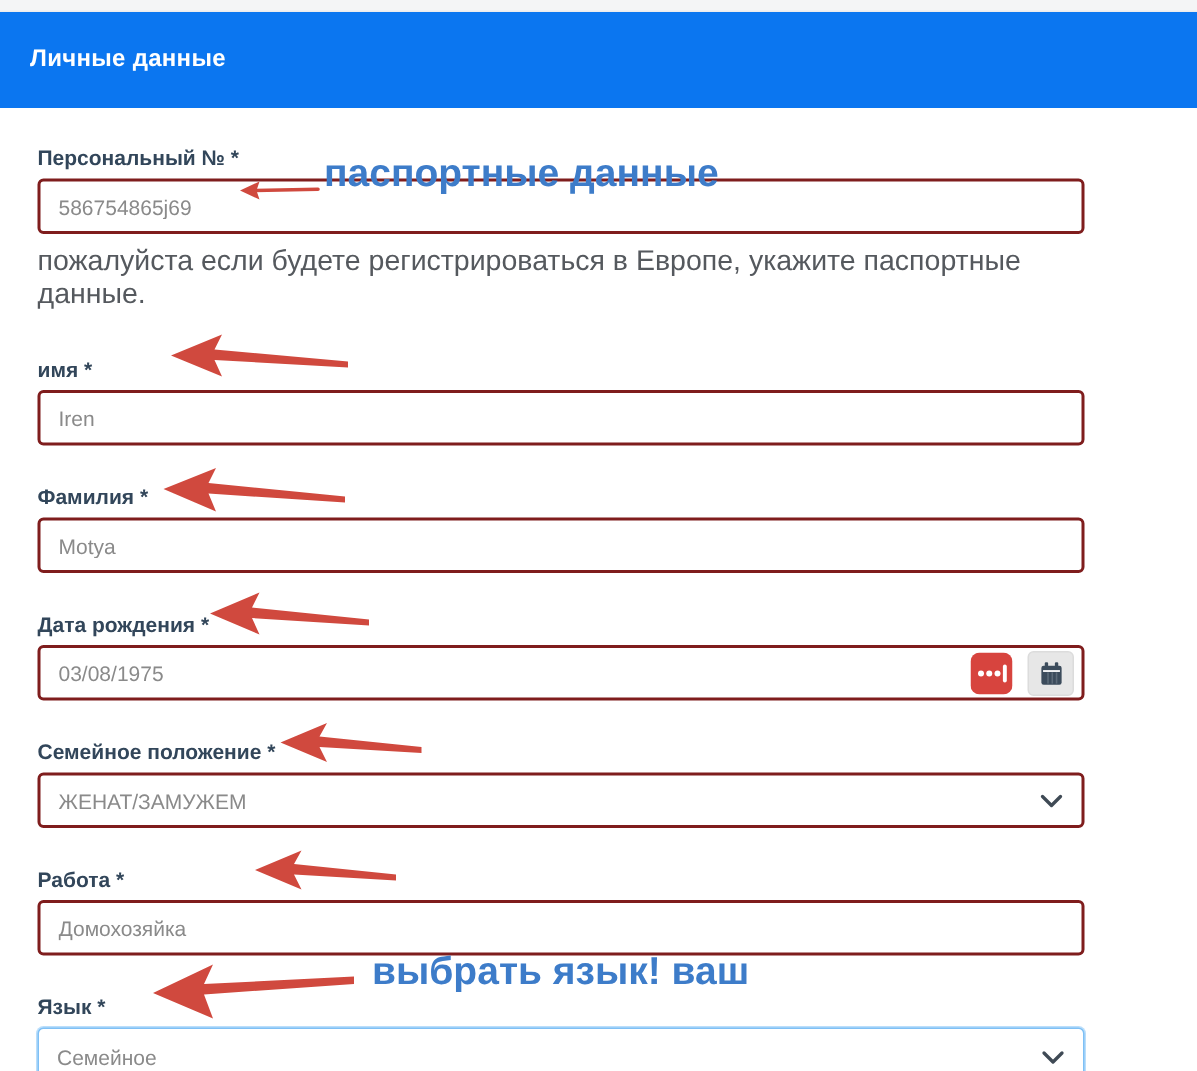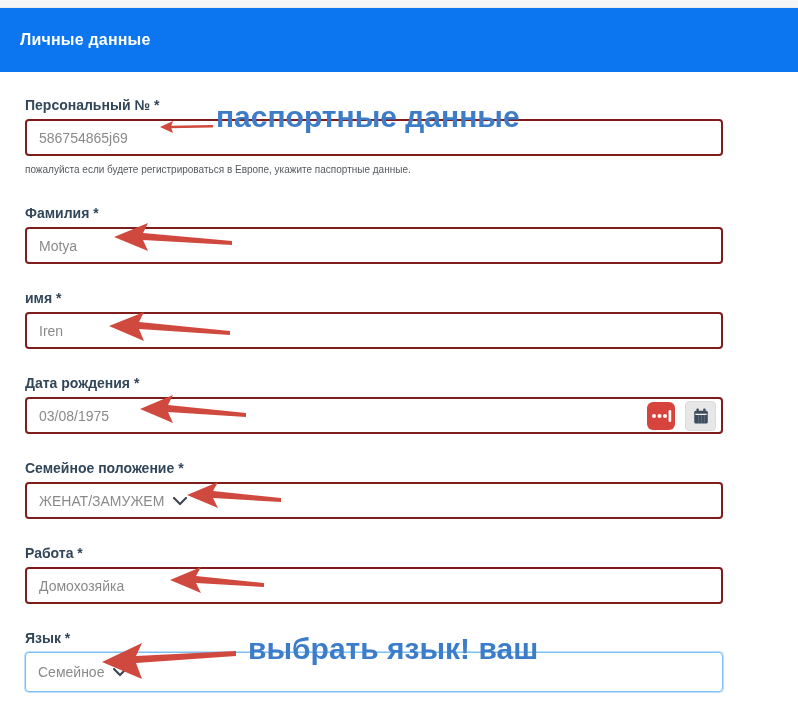--- a/index.html
+++ b/index.html
@@ -10,33 +10,33 @@
   .card-header .title { color:#ffffff; font-size:16px; font-weight:bold; letter-spacing:.2px; }
   .form { padding:25px 75px 10px 25px; }
   .field-group { margin-bottom:26px; }
   .field-group.first { margin-bottom:30px; }
   label.f-label { display:block; font-size:14px; font-weight:bold; color:#32465a; margin-bottom:6px; }
   .text-input, .select-box {
     width:100%; height:37px; border:2px solid #7f1d1d; border-radius:4px;
     background:#ffffff; font-family:"Liberation Sans", sans-serif;
     font-size:14px; color:#8a8a8a; padding:0 12px; outline:none;
   }
-  .help-text { margin-top:8px; font-size:10px; color:#55595e; }
+  .help-text { margin-top:8px; font-size:19px; color:#55595e; }
   .input-wrap { position:relative; width:100%; }
-  .select-box { display:flex; align-items:center; cursor:pointer; }
+  .select-box { display:flex; align-items:center; justify-content:space-between; cursor:pointer; }
   .select-box.focused { border:1px solid #7fc0f5; box-shadow:0 0 0 1px rgba(130,195,248,.55); height:40px; }
   .select-value { color:#8a8a8a; font-size:14px; }
   .chevron { flex:0 0 auto; margin-left:8px; }
   .pm-icon { position:absolute; right:48px; top:5px; width:28px; height:28px; cursor:pointer; }
   .cal-btn { position:absolute; right:7px; top:4px; width:31px; height:30px; background:#e7e7e7;
     border:1px solid #dcdcdc; border-radius:4px; display:flex; align-items:center; justify-content:center; cursor:pointer; }
   
   .overlay { position:absolute; left:0; top:0; width:798px; height:714px; pointer-events:none; }
   .ann { position:absolute; color:#d0493e; }
-  .ann-text { position:absolute; color:#3d7cc9; font-size:30px; font-weight:bold; white-space:nowrap; }
+  .ann-text { position:absolute; color:#3d7cc9; font-size:26px; font-weight:bold; white-space:nowrap; }
 </style>
 </head>
 <body>
 
 <div class="screen">
 
   <div class="top-strip"></div>
 
   <div class="card-header">
     <span class="title">Личные данные</span>
@@ -44,27 +44,27 @@
 
   <div class="form">
 
     <div class="field-group first">
       <label class="f-label">Персональный № *</label>
       <input class="text-input" type="text" value="586754865j69" style="">
       <div class="help-text">пожалуйста если будете регистрироваться в Европе, укажите паспортные данные.</div>
     </div>
 
     <div class="field-group">
-      <label class="f-label">Фамилия *</label>
-      <input class="text-input" type="text" value="Motya" style="">
+      <label class="f-label">имя *</label>
+      <input class="text-input" type="text" value="Iren" style="">
     </div>
 
     <div class="field-group">
-      <label class="f-label">имя *</label>
-      <input class="text-input" type="text" value="Iren" style="">
+      <label class="f-label">Фамилия *</label>
+      <input class="text-input" type="text" value="Motya" style="">
     </div>
 
     <div class="field-group">
       <label class="f-label">Дата рождения *</label>
       <div class="input-wrap">
         <input class="text-input" type="text" value="03/08/1975" style="">
         <svg class="pm-icon" viewBox="0 0 28 28">
           <rect x="0" y="0" width="28" height="28" rx="6" fill="#d7443e"></rect>
           <circle cx="7" cy="14" r="2" fill="#ffffff"></circle>
           <circle cx="12.5" cy="14" r="2" fill="#ffffff"></circle>

